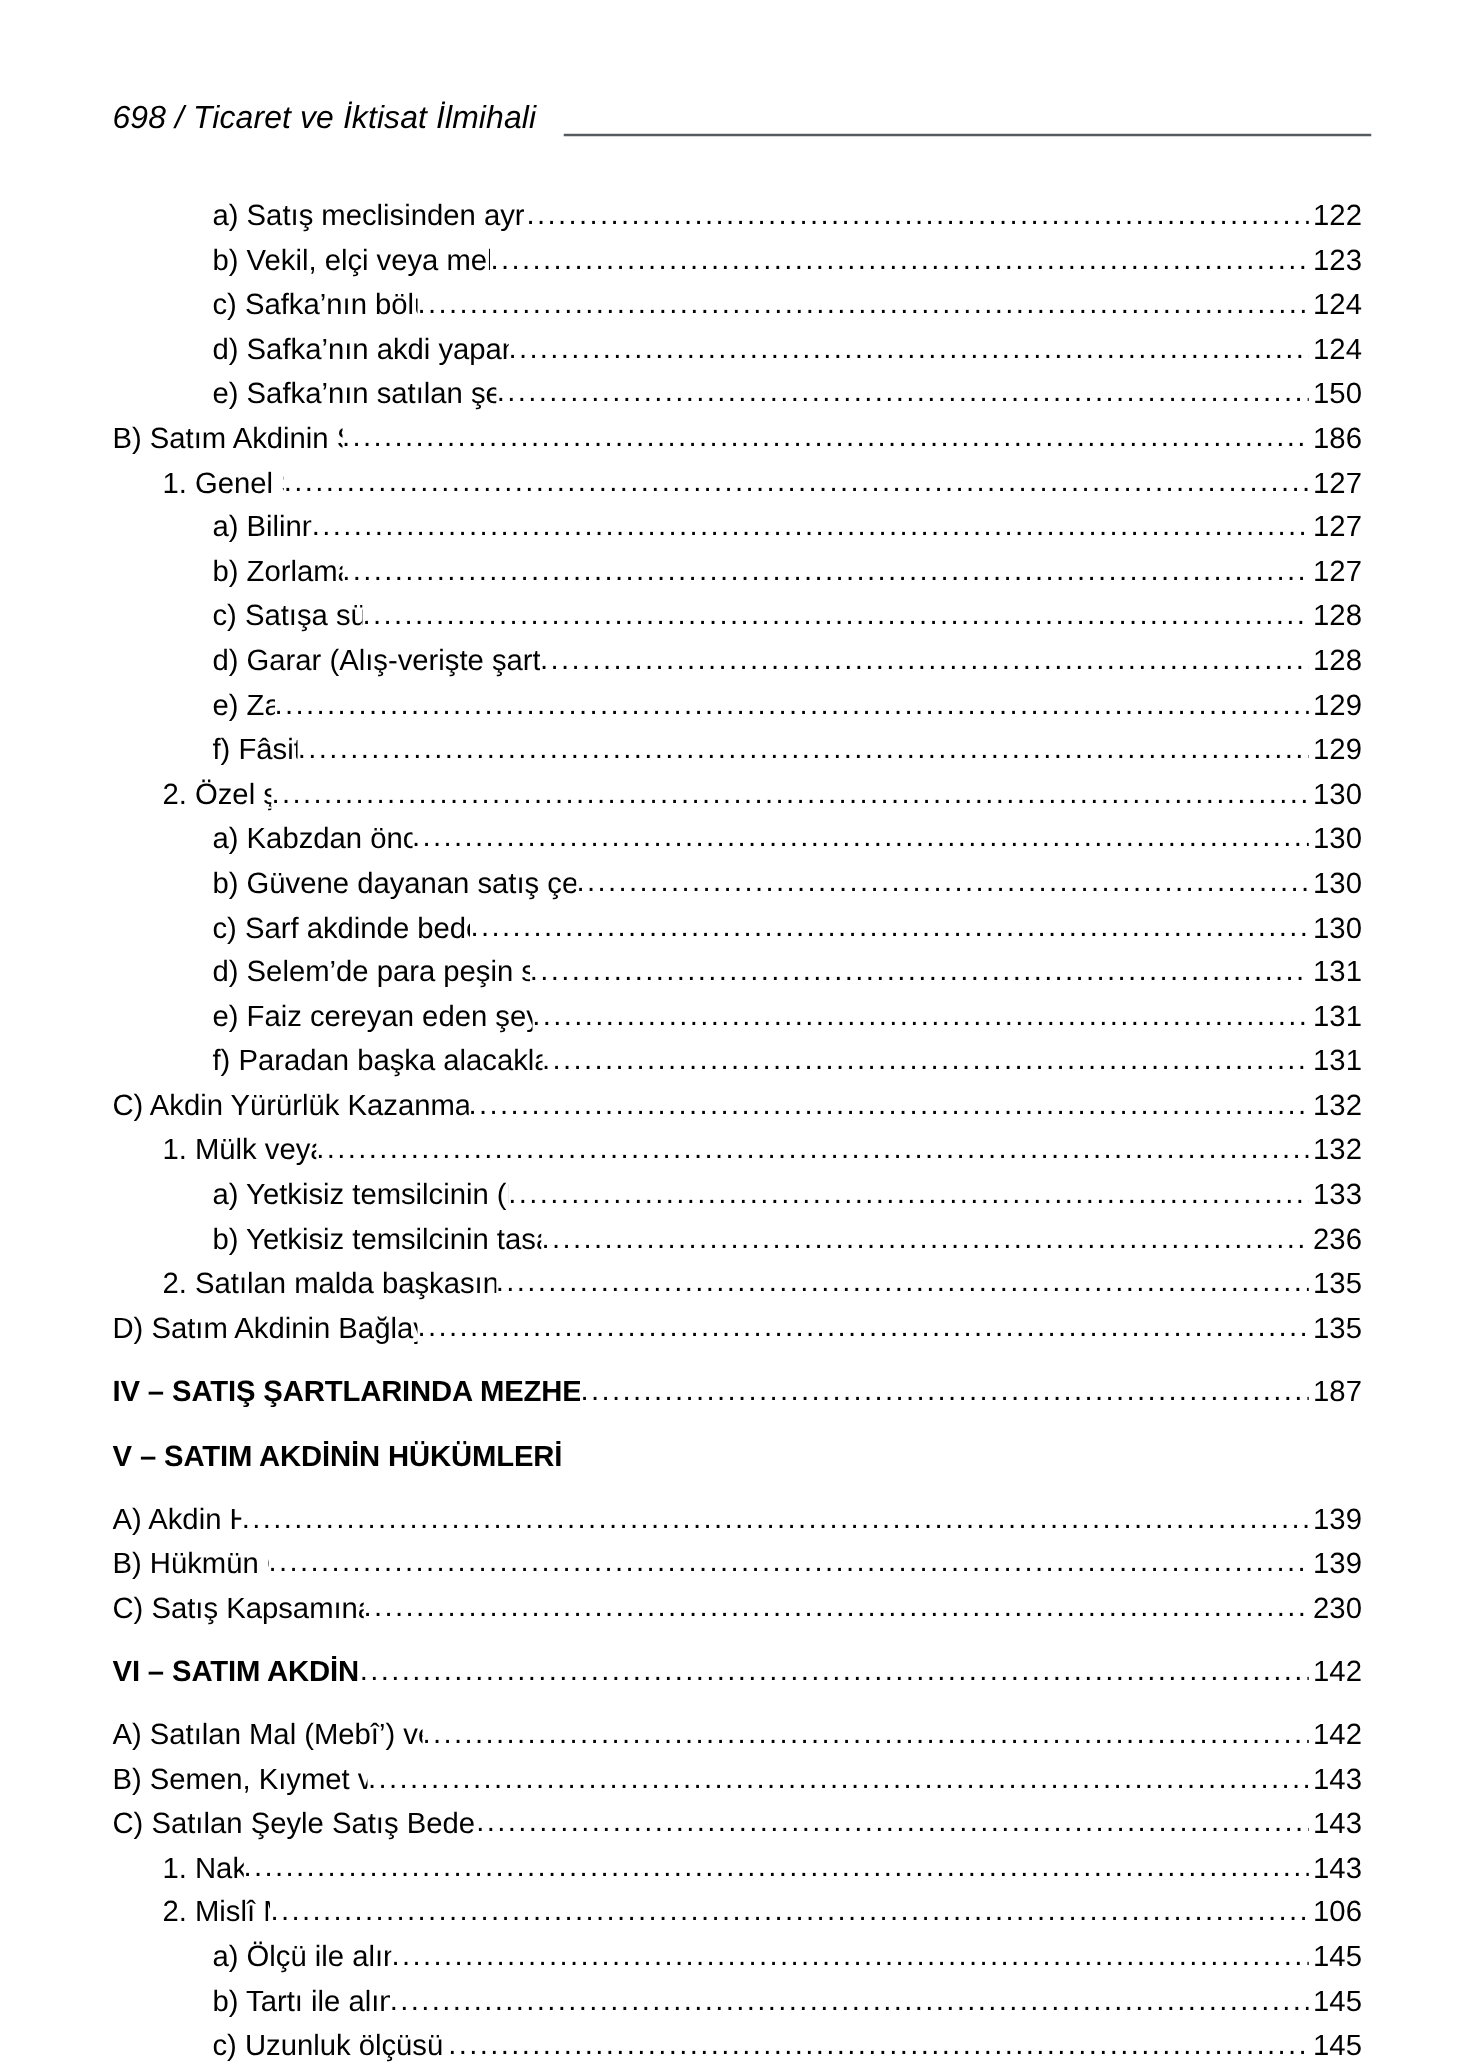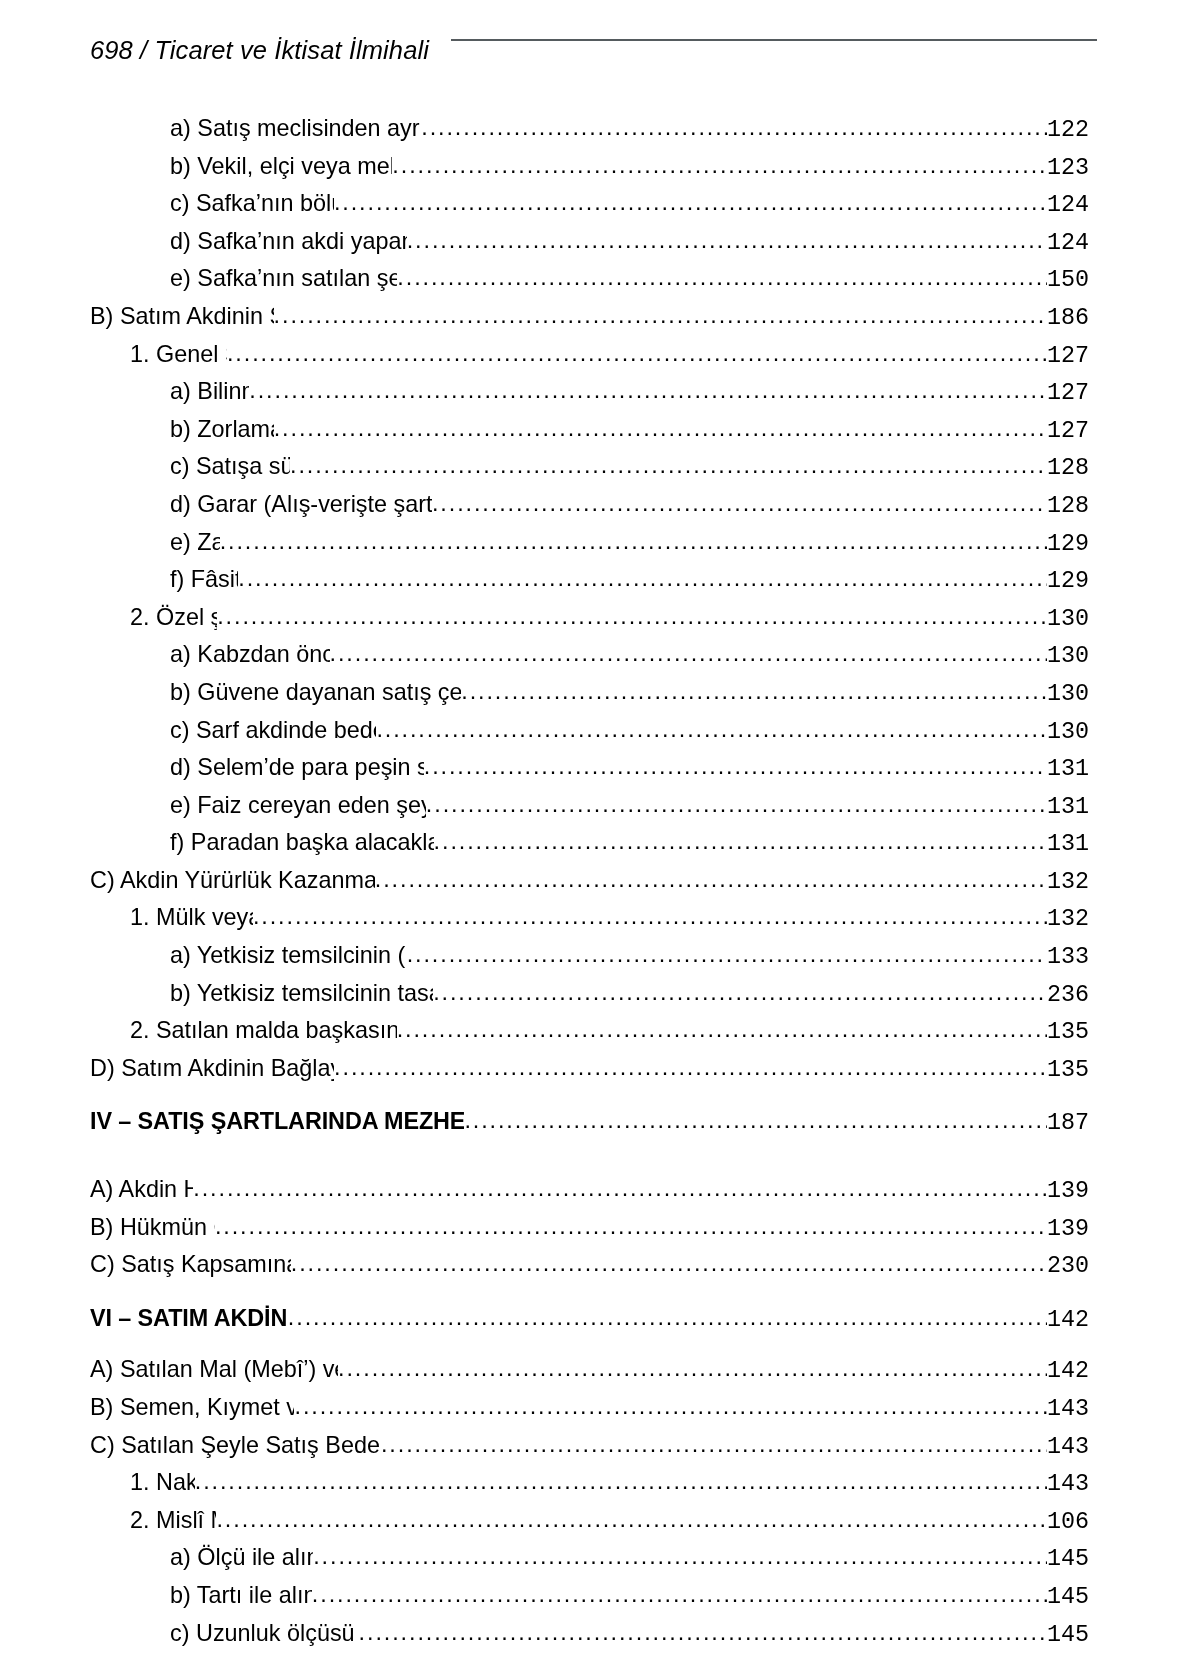--- a/index.html
+++ b/index.html
@@ -20,22 +20,22 @@
     width: 1181px;
     height: 1653px;
     box-sizing: border-box;
     padding: 0;
     position: relative;
   }
 
   
   .header {
     display: flex;
-    align-items: flex-start;
-    padding: 36px 84px 0 90px;
+    align-items: flex-end;
+    padding: 80px 84px 0 90px;
     box-sizing: border-box;
   }
   .header-text {
     font-style: italic;
     font-size: 25.5px;
     font-weight: 400;
     white-space: nowrap;
     letter-spacing: 0.1px;
   }
   .header-rule {
@@ -73,24 +73,23 @@
   }
   .toc-dots::before {
     content: ".....................................................................................................................................................................";
     letter-spacing: 1.9px;
     font-size: 23.4px;
     display: block;
     white-space: nowrap;
   }
   .toc-page {
     flex: 0 0 auto;
-    text-align: left;
+    text-align: center;
     min-width: 46px;
     padding-left: 0px;
-    font-family: Liberation Mono, monospace;
   }
 
   
   .lvl-0 { padding-left: 0px; }
   .lvl-1 { padding-left: 40px; }
   .lvl-2 { padding-left: 80px; }
 
   
   .toc-entry.bold {
     font-weight: bold;
@@ -249,20 +248,25 @@
         <span class="toc-dots"></span>
         <span class="toc-page">135</span>
       </div>
       <div class="spacer-md"></div>
       <div class="toc-entry lvl-0 bold">
         <span class="toc-title">IV – SATIŞ ŞARTLARINDA MEZHEPLERİN BİRLEŞTİĞİ VE AYRILDIĞI NOKTALAR</span>
         <span class="toc-dots"></span>
         <span class="toc-page">187</span>
       </div>
       <div class="spacer-md"></div>
+      <div class="toc-entry lvl-0 bold nodots">
+        <span class="toc-title">V – SATIM AKDİNİN HÜKÜMLERİ</span>
+        <span class="toc-dots"></span>
+        <span class="toc-page"></span>
+      </div>
       <div class="spacer-sm"></div>
       <div class="toc-entry lvl-0">
         <span class="toc-title">A) Akdin Hükmü</span>
         <span class="toc-dots"></span>
         <span class="toc-page">139</span>
       </div>
       <div class="toc-entry lvl-0">
         <span class="toc-title">B) Hükmün Çeşitleri</span>
         <span class="toc-dots"></span>
         <span class="toc-page">139</span>

